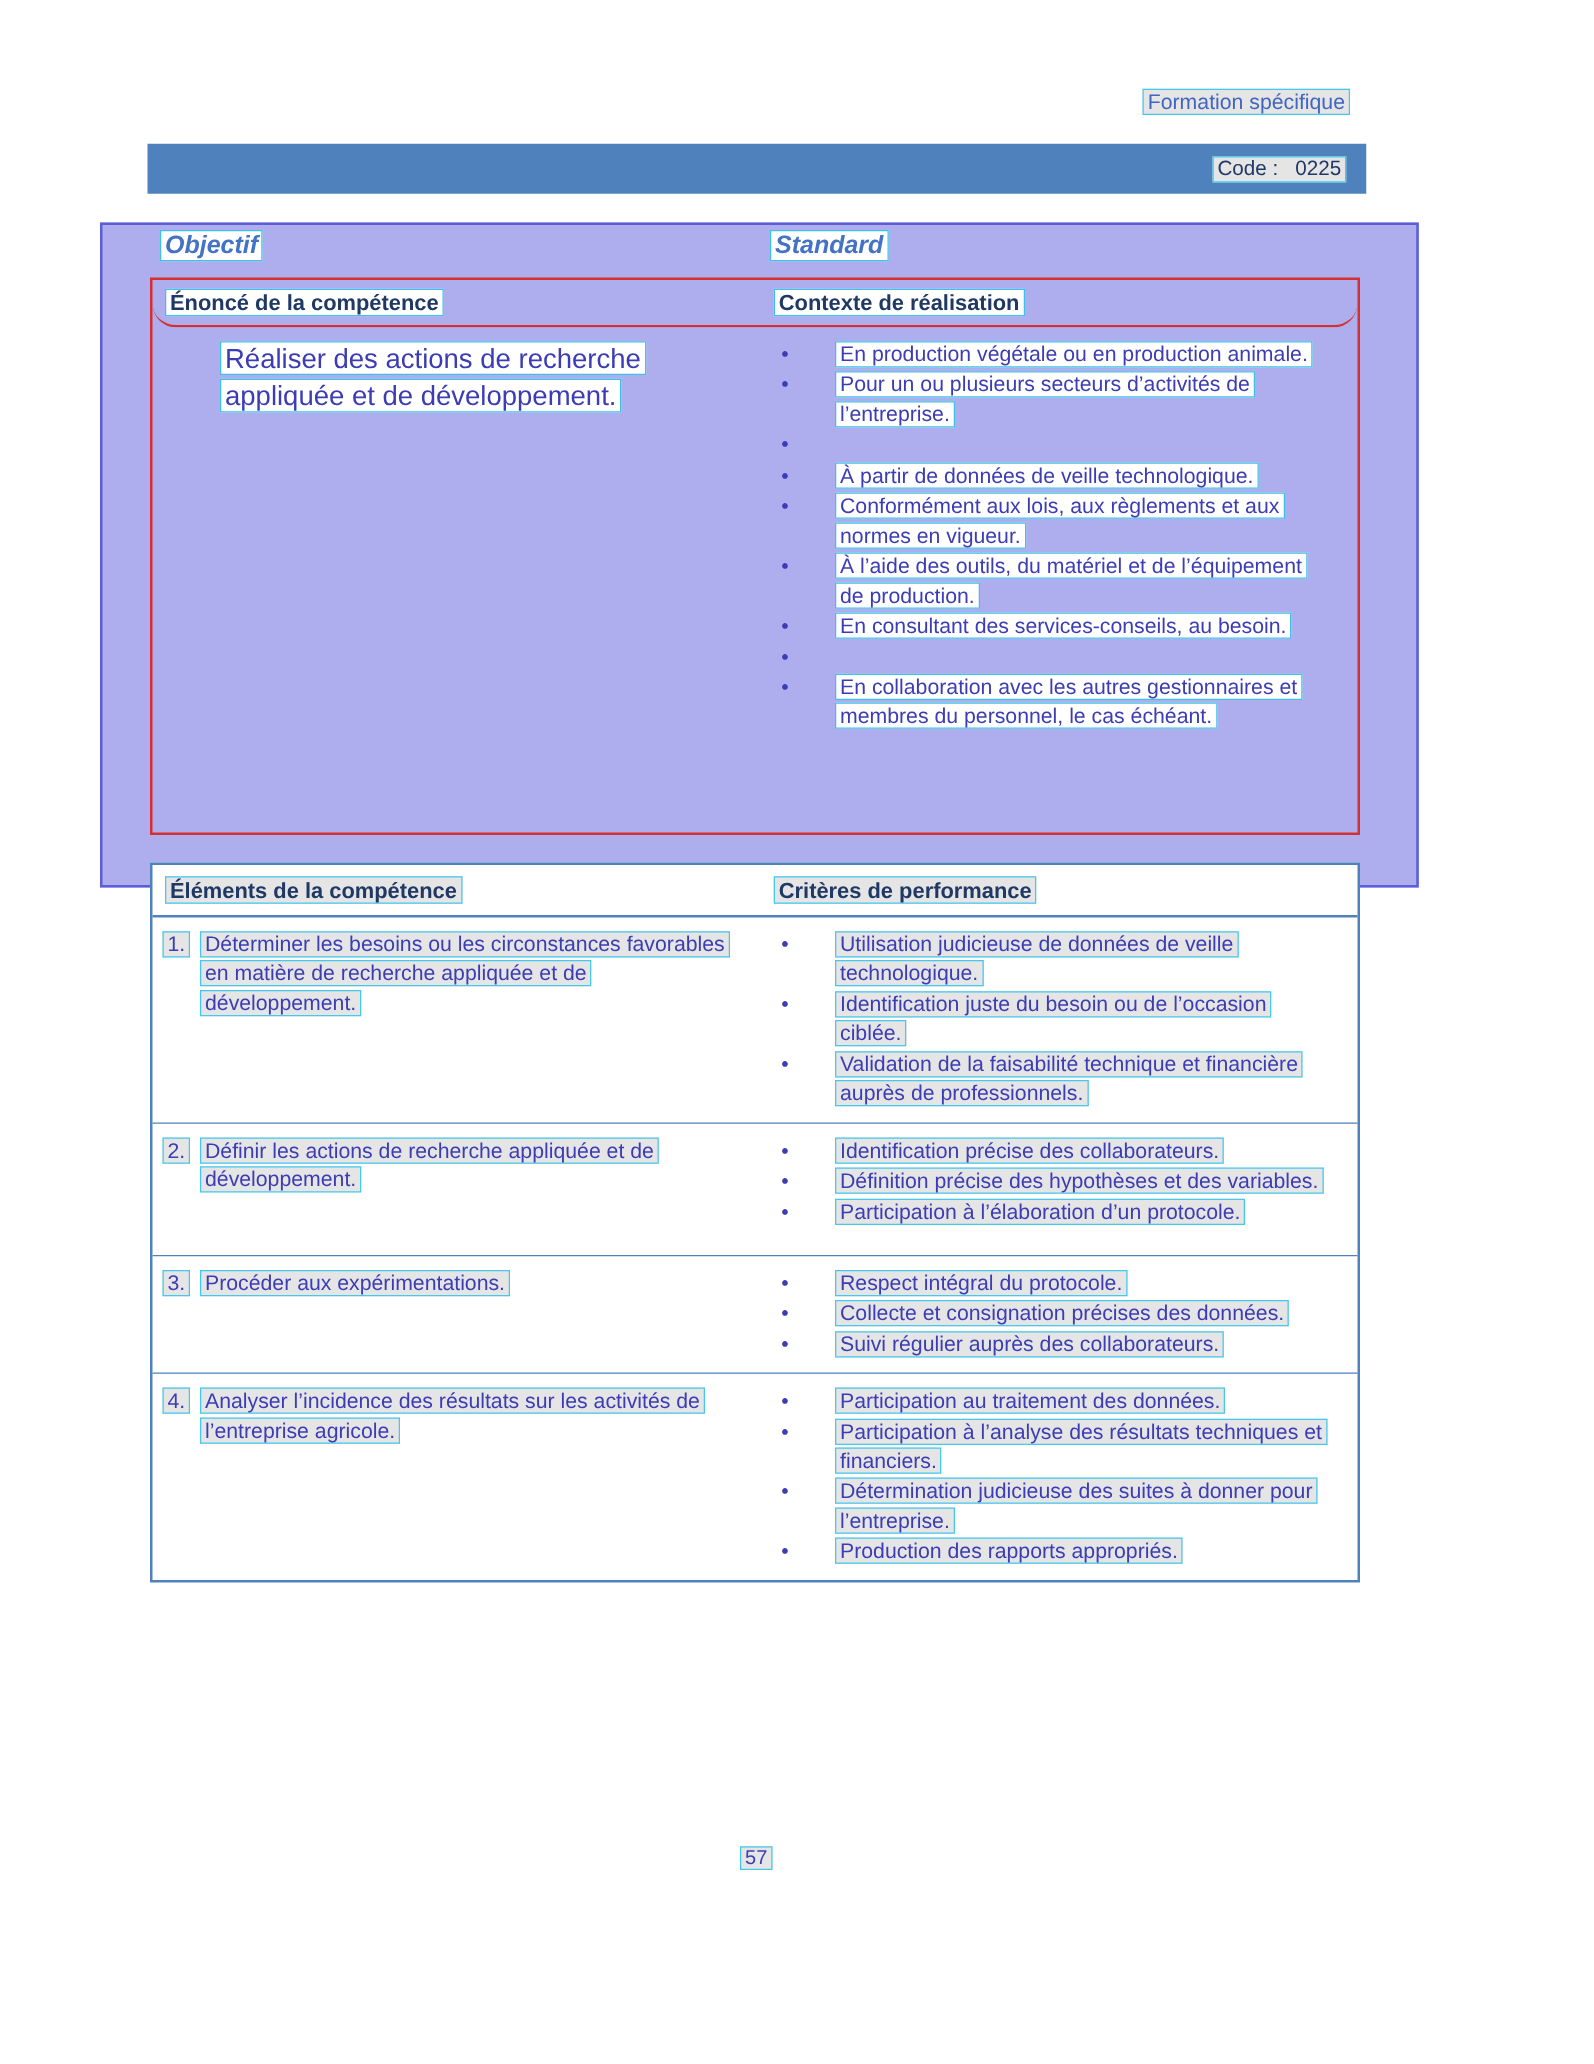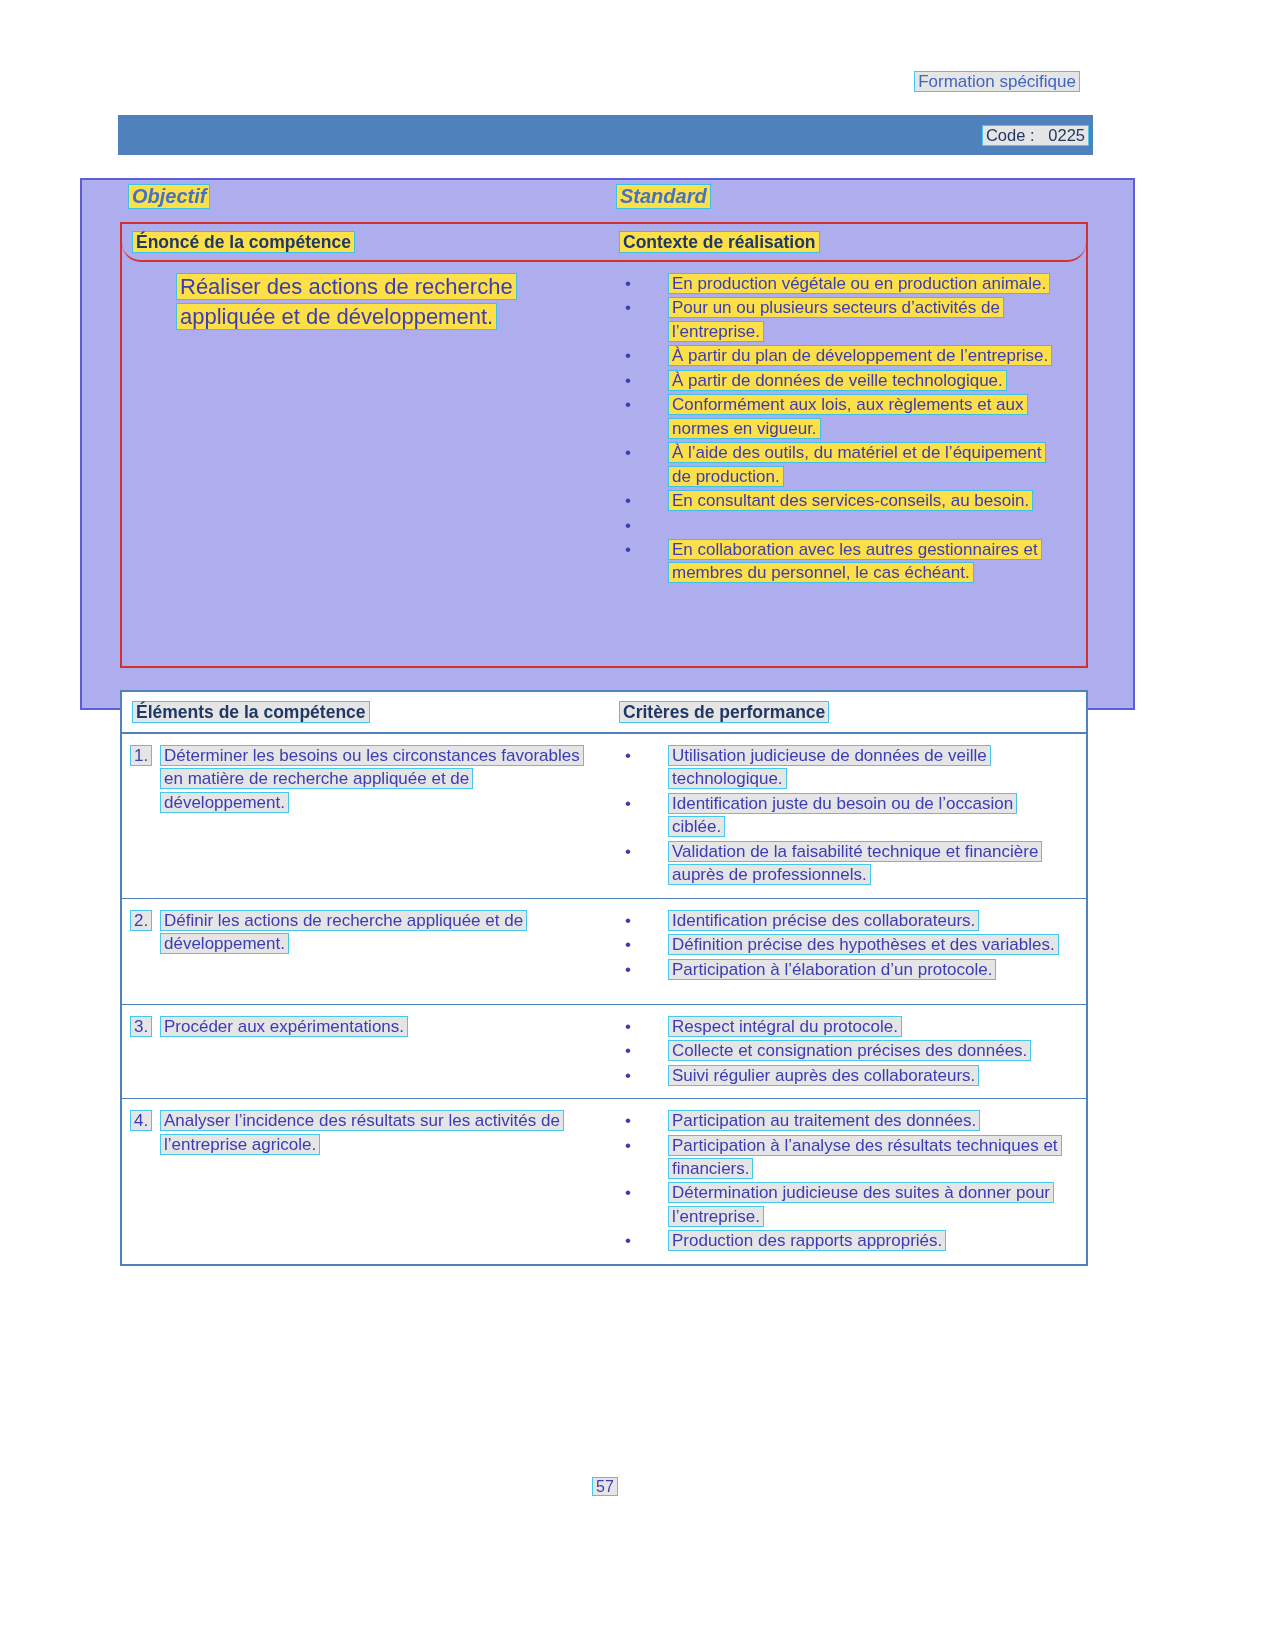--- a/index.html
+++ b/index.html
@@ -6,28 +6,28 @@
   .page{
     position:relative;width:1275px;height:1651px;background:#ffffff;
     font-family:"Liberation Sans",sans-serif;color:#3c3cb4;overflow:hidden;
   }
   
   .hl{
     border:1.5px solid #45c8ee;padding:0 3px;
     box-decoration-break:clone;-webkit-box-decoration-break:clone;
   }
   .hl-w{background:#e5e5e5;}             
-  .hl-p{background:#fde047;border-color:#3fc0e8;} 
+  .hl-p{background:#ffffff;border-color:#3fc0e8;} 
 
   .section-label{position:absolute;top:72px;right:195px;font-size:17px;color:#4066c0;}
 
   .code-bar{
     position:absolute;left:118px;top:115px;width:975px;height:40px;background:#4f81bd;
     display:flex;align-items:center;justify-content:flex-end;
-    padding-right:4px;box-sizing:border-box;
+    padding-right:16px;box-sizing:border-box;
   }
   .code-label{font-size:16.5px;color:#1f3864;white-space:pre;}
 
   .panel{
     position:absolute;left:80px;top:178px;width:1055px;height:532px;
     background:#aeaeef;border:2px solid #5d5dd8;box-sizing:border-box;
   }
   .h-obj,.h-std{
     position:absolute;top:4px;font-size:20px;font-style:italic;font-weight:bold;color:#4472c4;
   }
@@ -102,21 +102,20 @@
             <li class="li">
                 <span class="blt">•</span>
                 <div class="litext"><span class="hl hl-p">En production végétale ou en production animale.</span></div>
               </li>
             <li class="li">
                 <span class="blt">•</span>
                 <div class="litext"><span class="hl hl-p">Pour un ou plusieurs secteurs d’activités de l’entreprise.</span></div>
               </li>
             <li class="li">
                 <span class="blt">•</span>
-                <div class="litext"><span class="hl hl-p">À partir du plan de développement de l’entreprise.</span></div>
               </li>
             <li class="li">
                 <span class="blt">•</span>
                 <div class="litext"><span class="hl hl-p">À partir de données de veille technologique.</span></div>
               </li>
             <li class="li">
                 <span class="blt">•</span>
                 <div class="litext"><span class="hl hl-p">Conformément aux lois, aux règlements et aux normes en vigueur.</span></div>
               </li>
             <li class="li">

